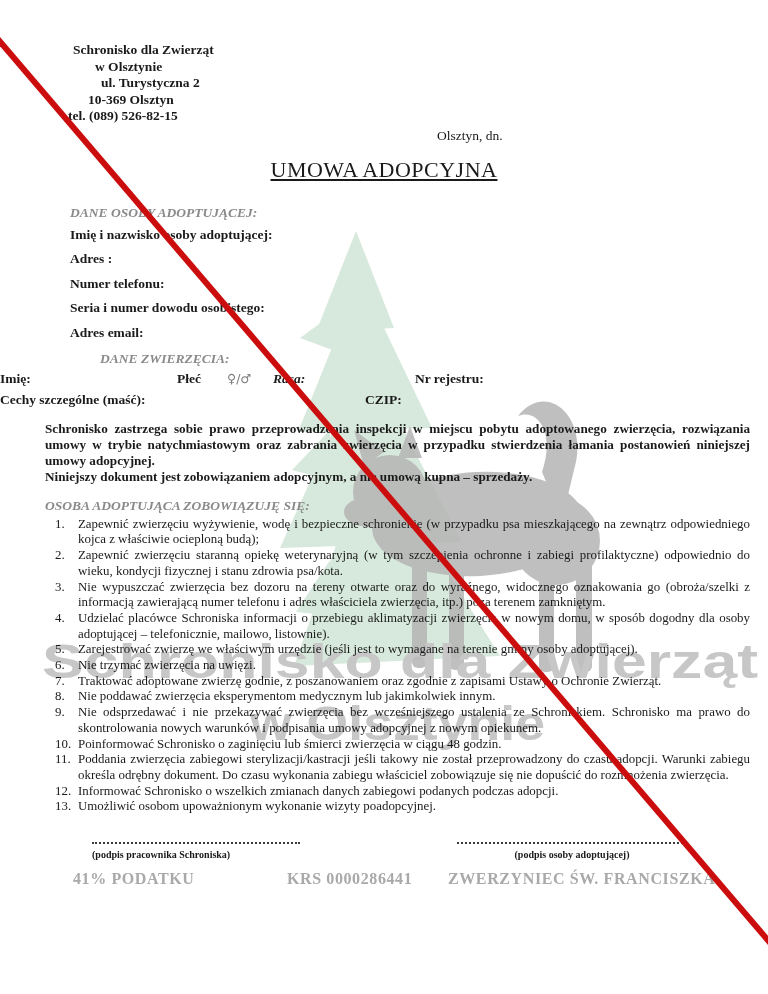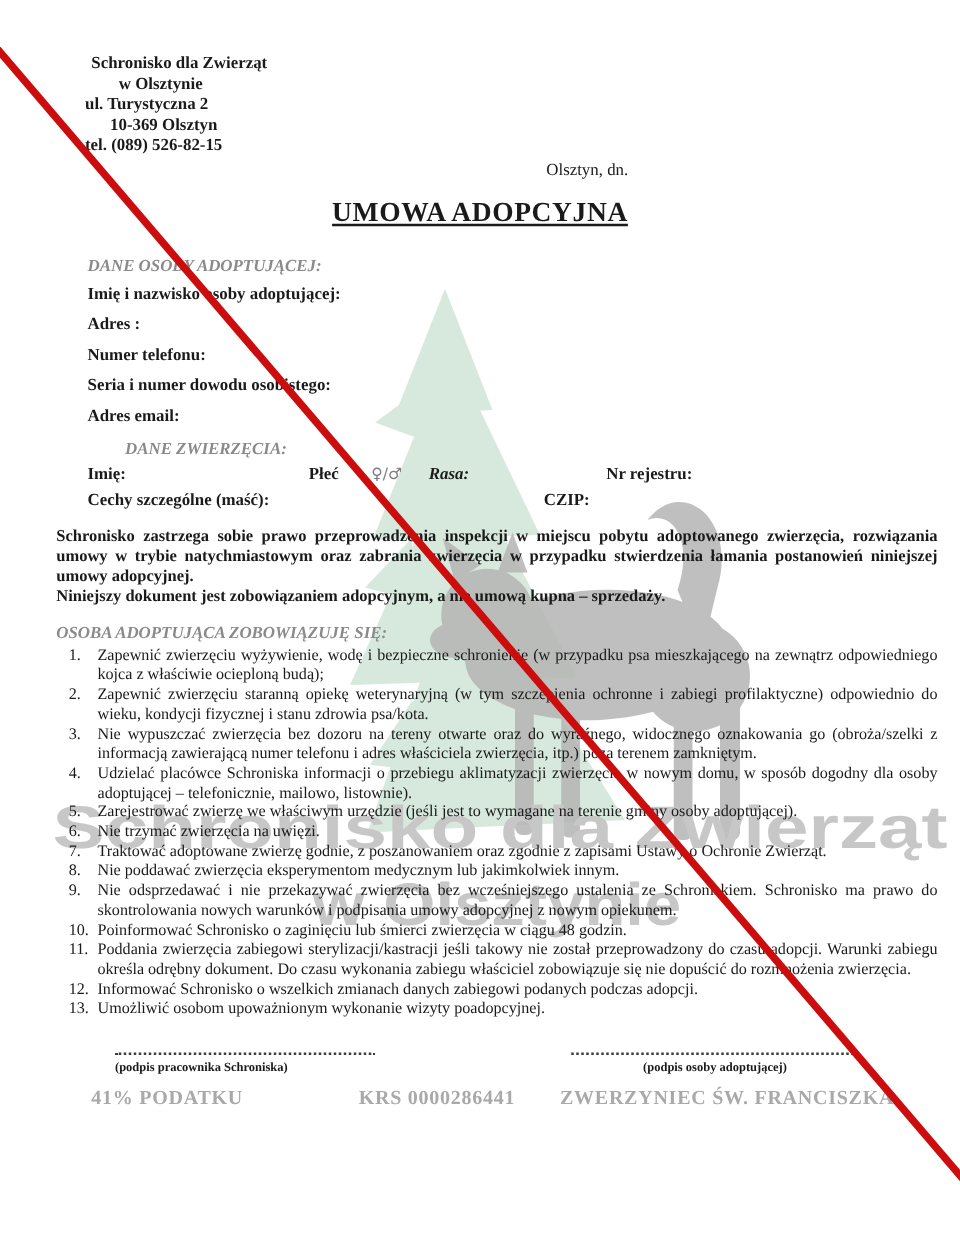--- a/index.html
+++ b/index.html
@@ -9,39 +9,39 @@
 
   
   .watermark { position:absolute; inset:0; z-index:0; }
 
   
   .content { position:absolute; inset:0; z-index:1; }
 
   .letterhead { margin:42px 0 0 68px; font-weight:bold; font-size:13.5px; line-height:16.5px; width:fit-content; }
   .lh-0 { padding-left:5px; }
   .lh-1 { padding-left:27px; }
-  .lh-2 { padding-left:0; }
+  .lh-2 { padding-left:0;margin-left:33px; }
   .lh-3 { padding-left:20px; }
   .lh-4 { padding-left:0; }
 
   .dateline { margin:3px 0 0 437px; font-size:13.5px; }
 
-  .doc-title { margin-top:13px; text-align:center; font-size:22px; font-weight:bold; letter-spacing:0.5px; }
+  .doc-title { margin-top:13px; text-align:center; font-size:22px; font-weight:normal; letter-spacing:0.5px; }
   .doc-title span { text-decoration:underline; }
 
   .sec-heading { color:#8a8a8a; font-weight:bold; font-style:italic; font-size:13.5px; line-height:17px; }
   .sec-heading.indent-a { margin:21px 0 0 70px; }
   .sec-heading.indent-b { margin:9px 0 0 100px; }
   .sec-heading.indent-c { margin:11px 0 0 45px; }
 
   .fields { margin-left:70px; }
   .field { font-weight:bold; font-size:13.5px; line-height:17px; margin-top:7.5px; }
   .field:first-child { margin-top:5px; }
 
-  .animal-row { position:relative; margin-left:70px; height:21px; font-weight:bold; font-size:13.5px; }
+  .animal-row { position:relative; height:21px; font-weight:bold; font-size:13.5px; }
   .animal-row.first { margin-top:4px; }
   .animal-row span { position:absolute; top:0; white-space:nowrap; }
   .ar-name { left:0; }
   .ar-sex { left:177px; }
   .ar-symbols { left:227px; color:#7d7d7d; font-weight:normal; font-family:"DejaVu Sans",sans-serif; font-size:12.5px; }
   .ar-breed { left:273px;font-style:italic; }
   .ar-registry { left:415px; }
   .ar-traits { left:0; }
   .ar-chip { left:365px; }
 

